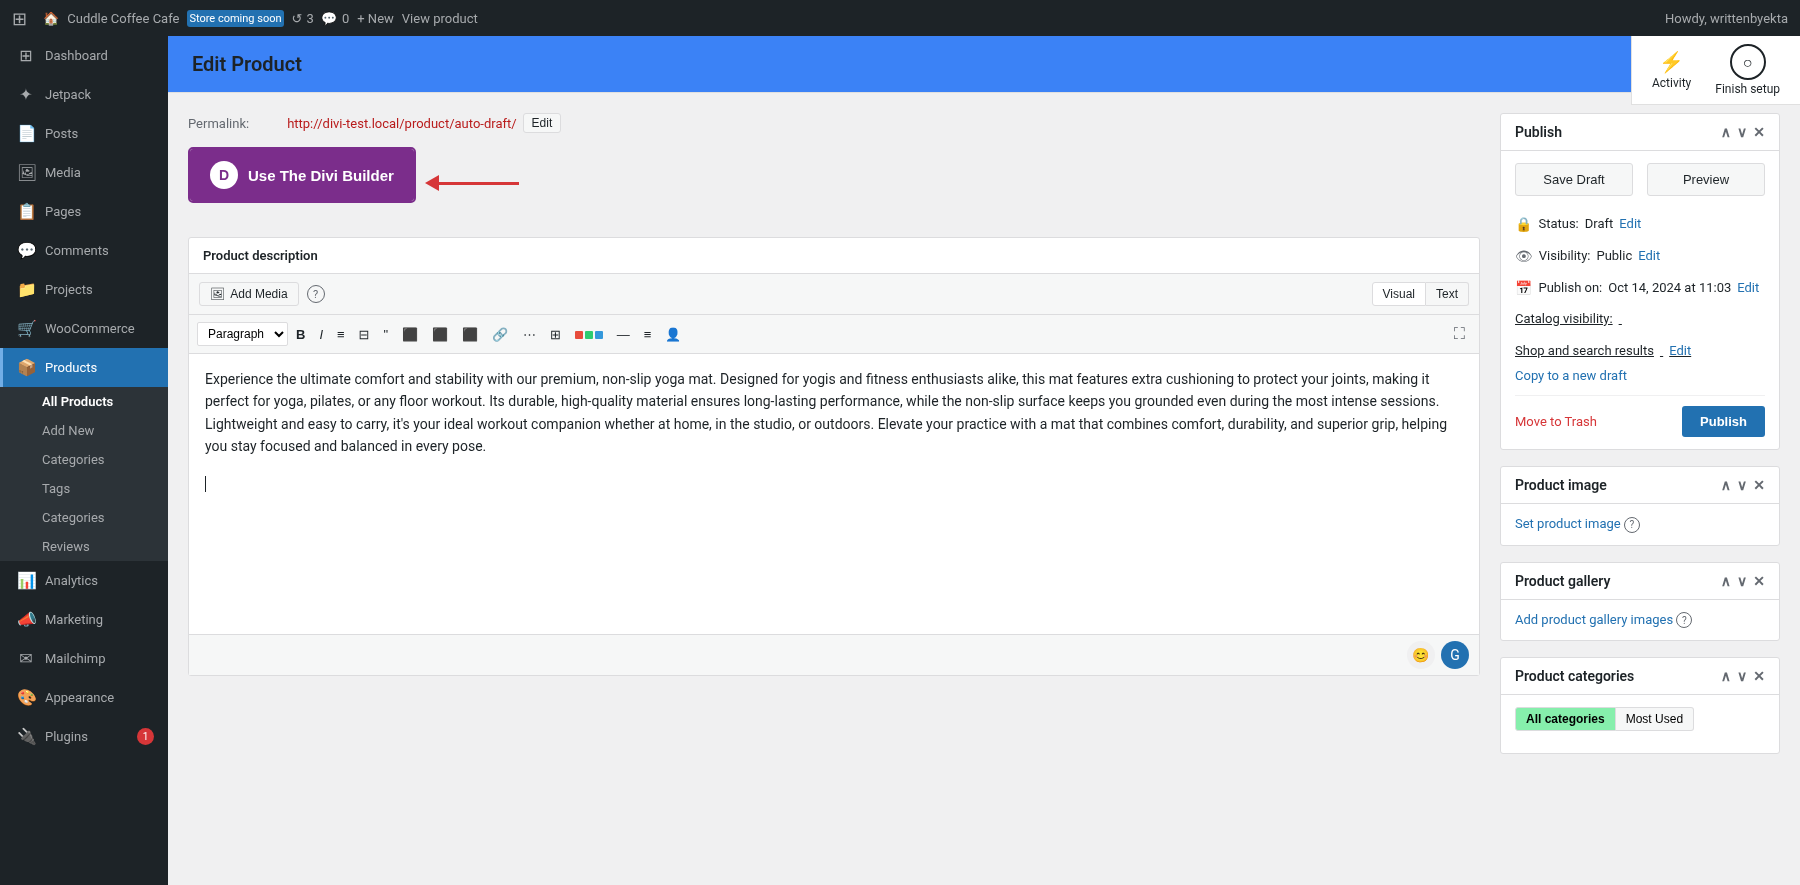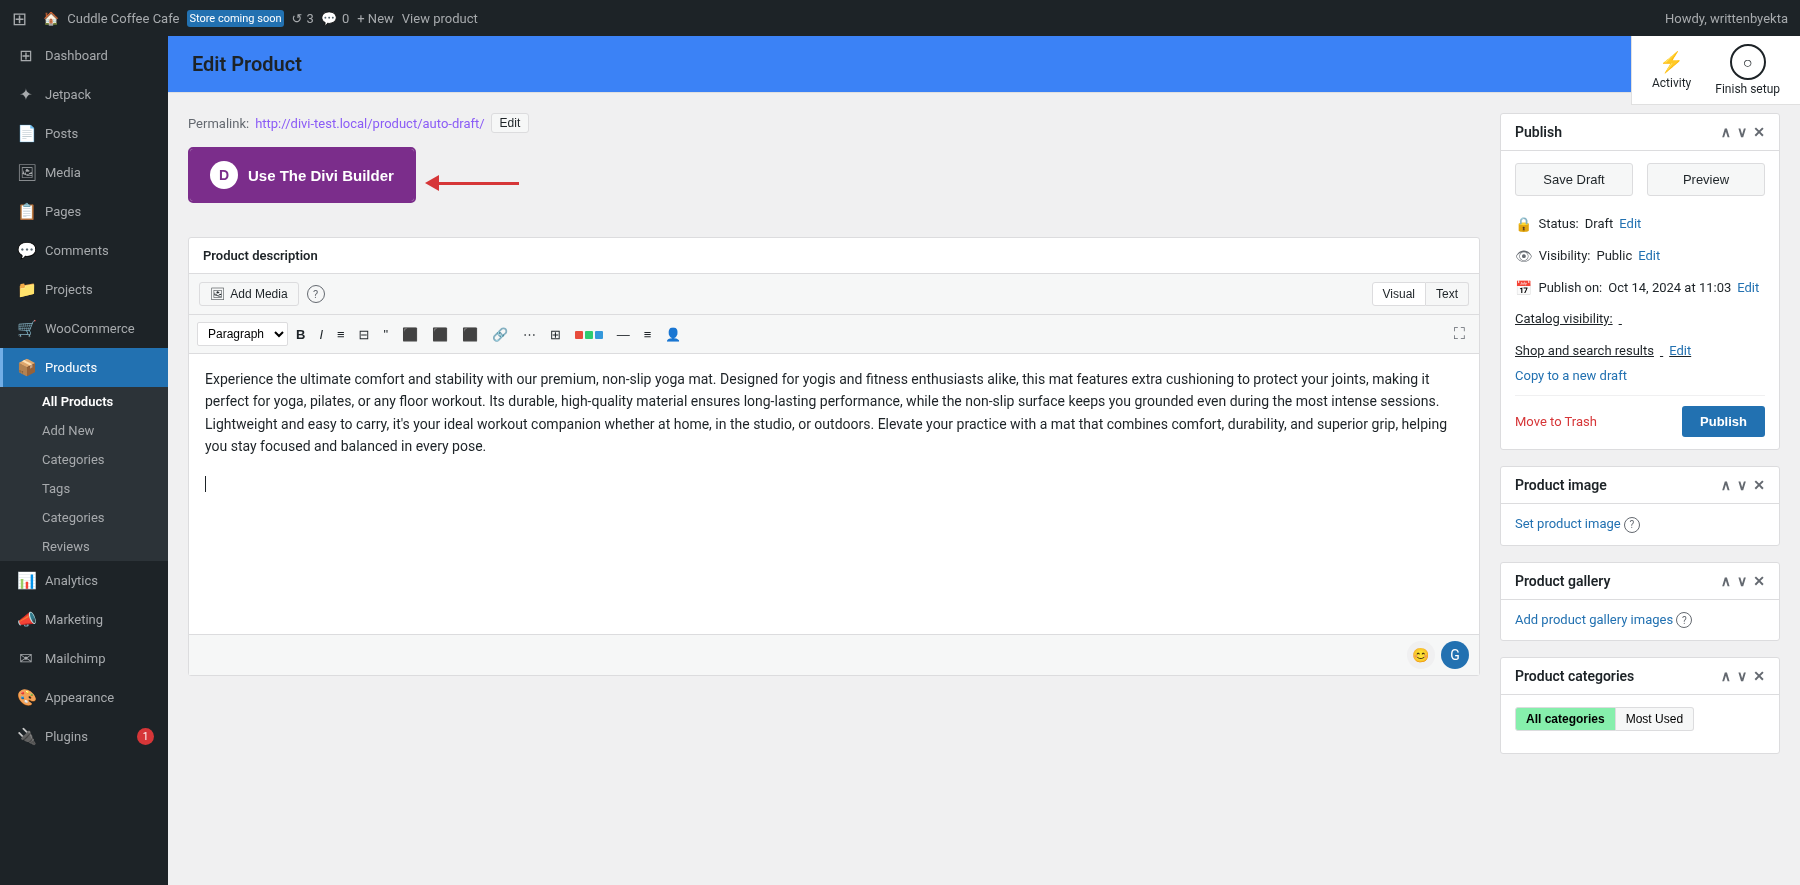--- a/index.html
+++ b/index.html
@@ -150,21 +150,21 @@
 
     
     .permalink-wrap {
       display: flex;
       align-items: center;
       gap: 6px;
       margin-bottom: 14px;
       font-size: 13px;
       color: #646970;
     }
-    .permalink-link { color: #8b5cf6; text-decoration: none; }
+    .permalink-link { color: #b91c1c; text-decoration: none; margin-left: 32px; }
     .permalink-edit-btn {
       background: #f6f7f7;
       border: 1px solid #dcdcde;
       border-radius: 3px;
       padding: 2px 8px;
       cursor: pointer;
       font-size: 12px;
       color: #1d2327;
     }
 

